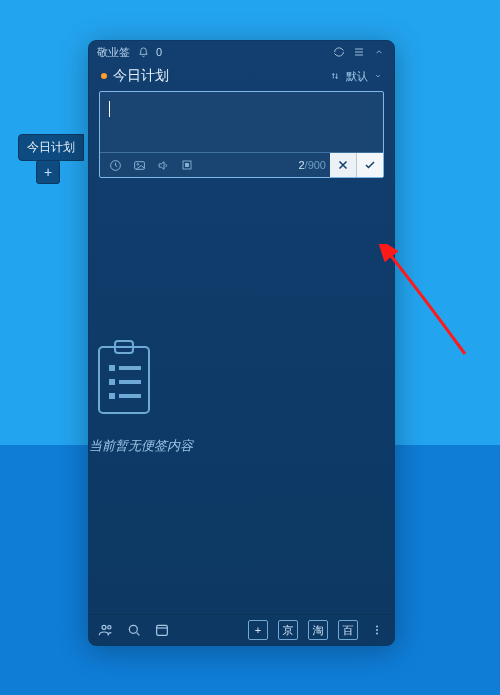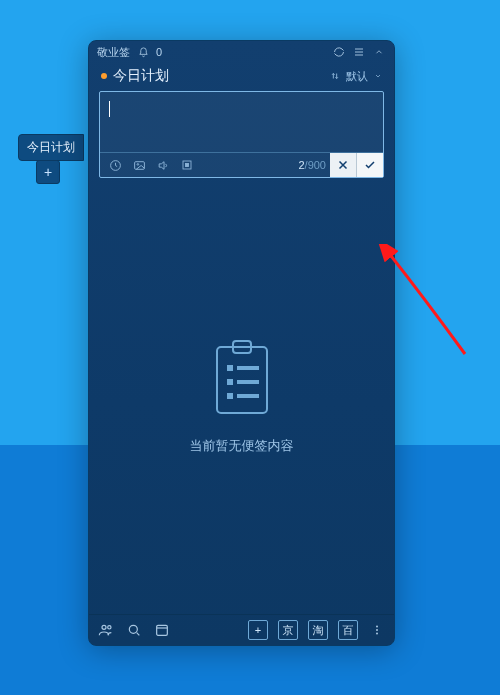--- a/index.html
+++ b/index.html
@@ -29,21 +29,21 @@
   .editor{margin:0 10px;border:1px solid #7fb8e6;border-radius:2px;background:rgba(255,255,255,.04);}
   .ta{color:#fff;font-size:16px;padding:6px 8px 10px;line-height:1.35;min-height:44px;position:relative;white-space:pre-wrap;}
   .caret{display:inline-block;width:1px;height:16px;background:#fff;vertical-align:text-bottom;margin-left:1px;}
   .edtools{display:flex;align-items:center;border-top:1px solid #3e719d;height:24px;padding:0 0 0 6px;color:#9fc6e8;}
   .edtools .mic{width:18px;height:18px;display:flex;align-items:center;justify-content:center;margin-right:6px;opacity:.85;}
   .count{margin-left:auto;font-size:11px;color:#cfe6f9;padding-right:4px;}
   .cmax{color:#6f9ec5;}
   .edbtn{width:26px;height:24px;background:#ecf1f5;display:flex;align-items:center;justify-content:center;color:#123f6f;}
   .edbtn+.edbtn{border-left:1px solid #b9c8d4;}
   .edbtn.ok{background:#f4f7f9;}
-  .body{flex:1;display:flex;flex-direction:column;align-items:center;justify-content:center;color:#9fc6e8;font-size:13px;}
+  .body{flex:1;display:flex;flex-direction:column;justify-content:center;color:#9fc6e8;font-size:13px;font-style:italic;}
   .clip{width:70px;height:86px;margin-bottom:14px;position:relative;}
   .footer{height:30px;border-top:1px solid #0a3357;display:flex;align-items:center;padding:0 8px;color:#b9d6ef;gap:10px;}
   .ficon{width:18px;height:18px;display:flex;align-items:center;justify-content:center;opacity:.9;}
   .footer .sp{flex:1;}
   .sq{width:18px;height:18px;border:1px solid #6fa9d6;display:flex;align-items:center;justify-content:center;font-size:11px;color:#cfe6f9;border-radius:2px;}
   
   .arrow{position:absolute;left:370px;top:244px;width:110px;height:120px;pointer-events:none;}
   svg{display:block;}
 </style>
 </head>

